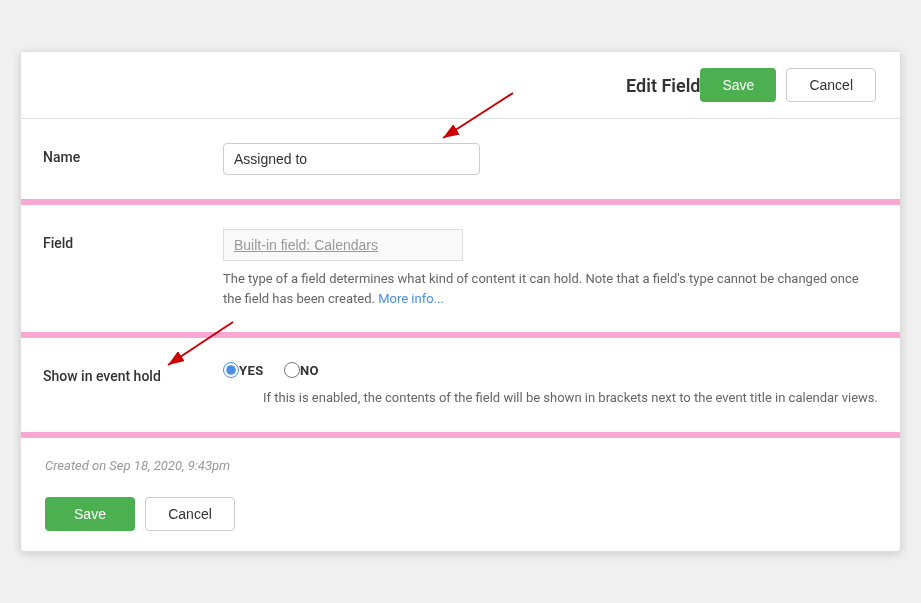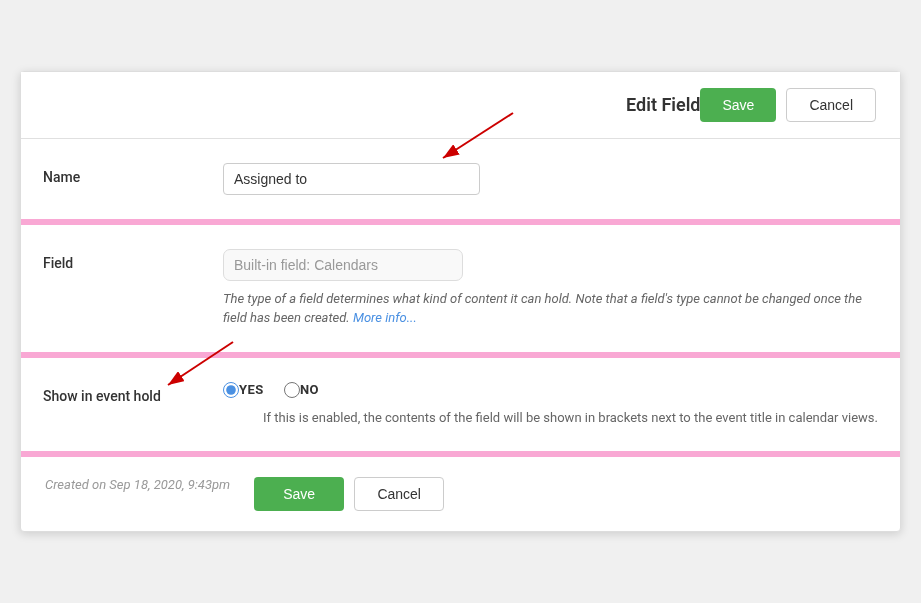--- a/index.html
+++ b/index.html
@@ -82,34 +82,34 @@
       border: 1px solid #ccc;
       border-radius: 4px;
       padding: 7px 10px;
       font-size: 14px;
       color: #333;
       outline: none;
     }
     .type-input {
       width: 240px;
       border: 1px solid #ddd;
-      border-radius: 7px;
+      border-radius: 0;
       padding: 7px 10px;
       font-size: 14px;
       color: #999;
       background: #f9f9f9;
       cursor: not-allowed;
+      text-decoration: underline;
     }
     .help-text {
       margin-top: 8px;
       font-size: 13px;
       color: #666;
       line-height: 1.5;
       max-width: 680px;
-      font-style: italic;
     }
     .help-link {
       color: #4a90e2;
       text-decoration: none;
     }
     .radio-group {
       display: flex;
       align-items: center;
       gap: 20px;
       margin-bottom: 10px;
@@ -135,21 +135,21 @@
     .event-title-help {
       font-size: 13px;
       color: #666;
       line-height: 1.5;
       max-width: 680px;
       text-align: right;
     }
     .footer-row {
       padding: 20px 24px;
       display: flex;
-      flex-direction: row;
+      flex-direction: column;
       gap: 24px;
     }
     .created-text {
       font-size: 13px;
       color: #999;
       font-style: italic;
     }
     .footer-actions {
       display: flex;
       gap: 10px;

